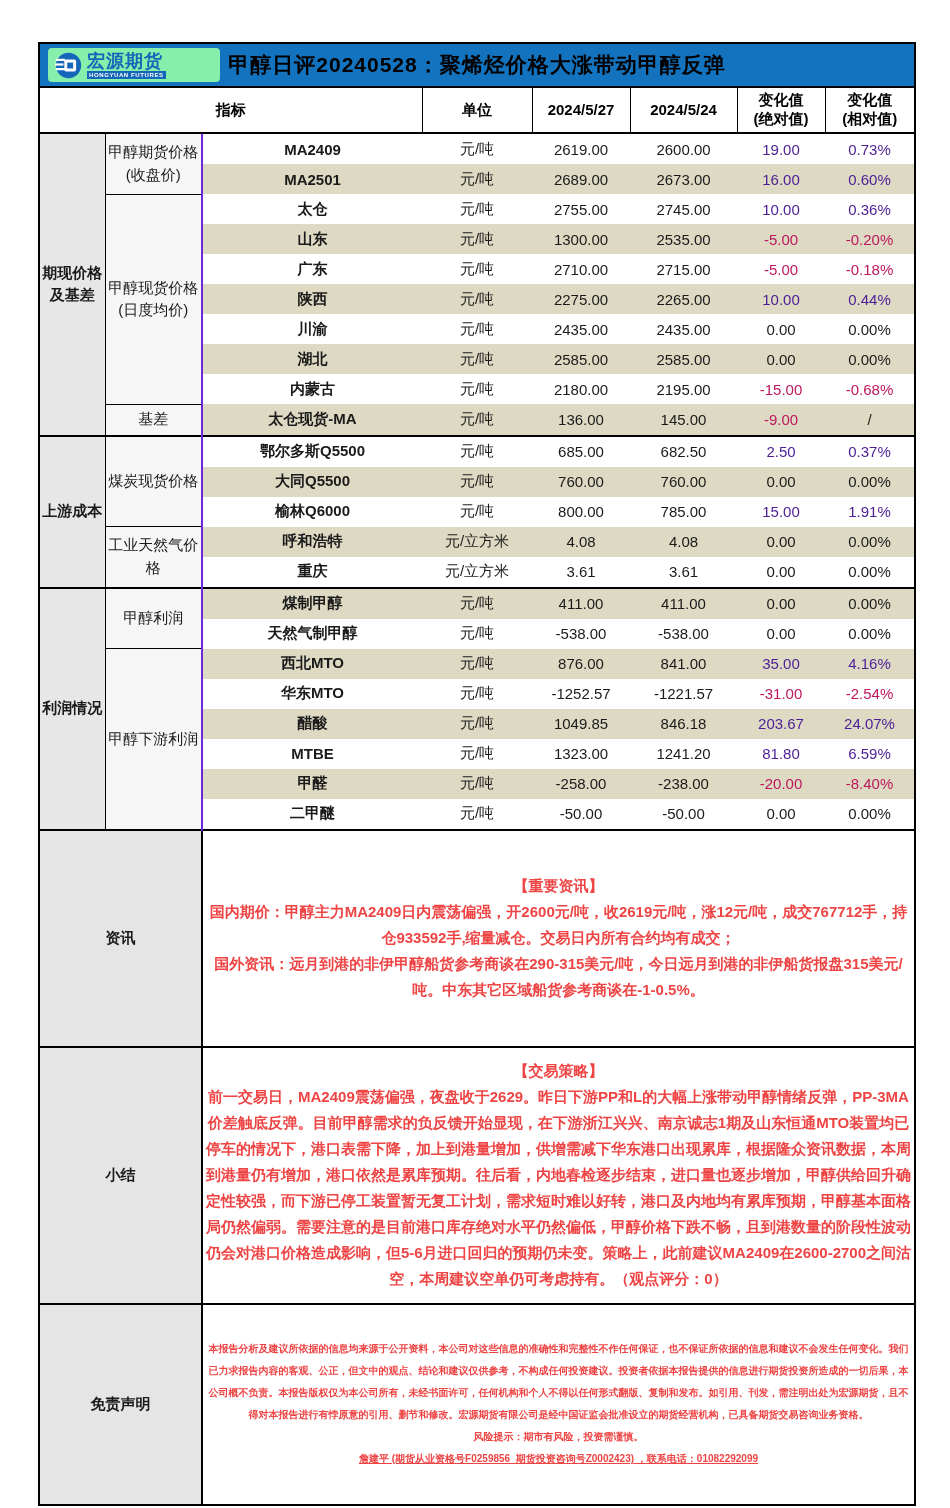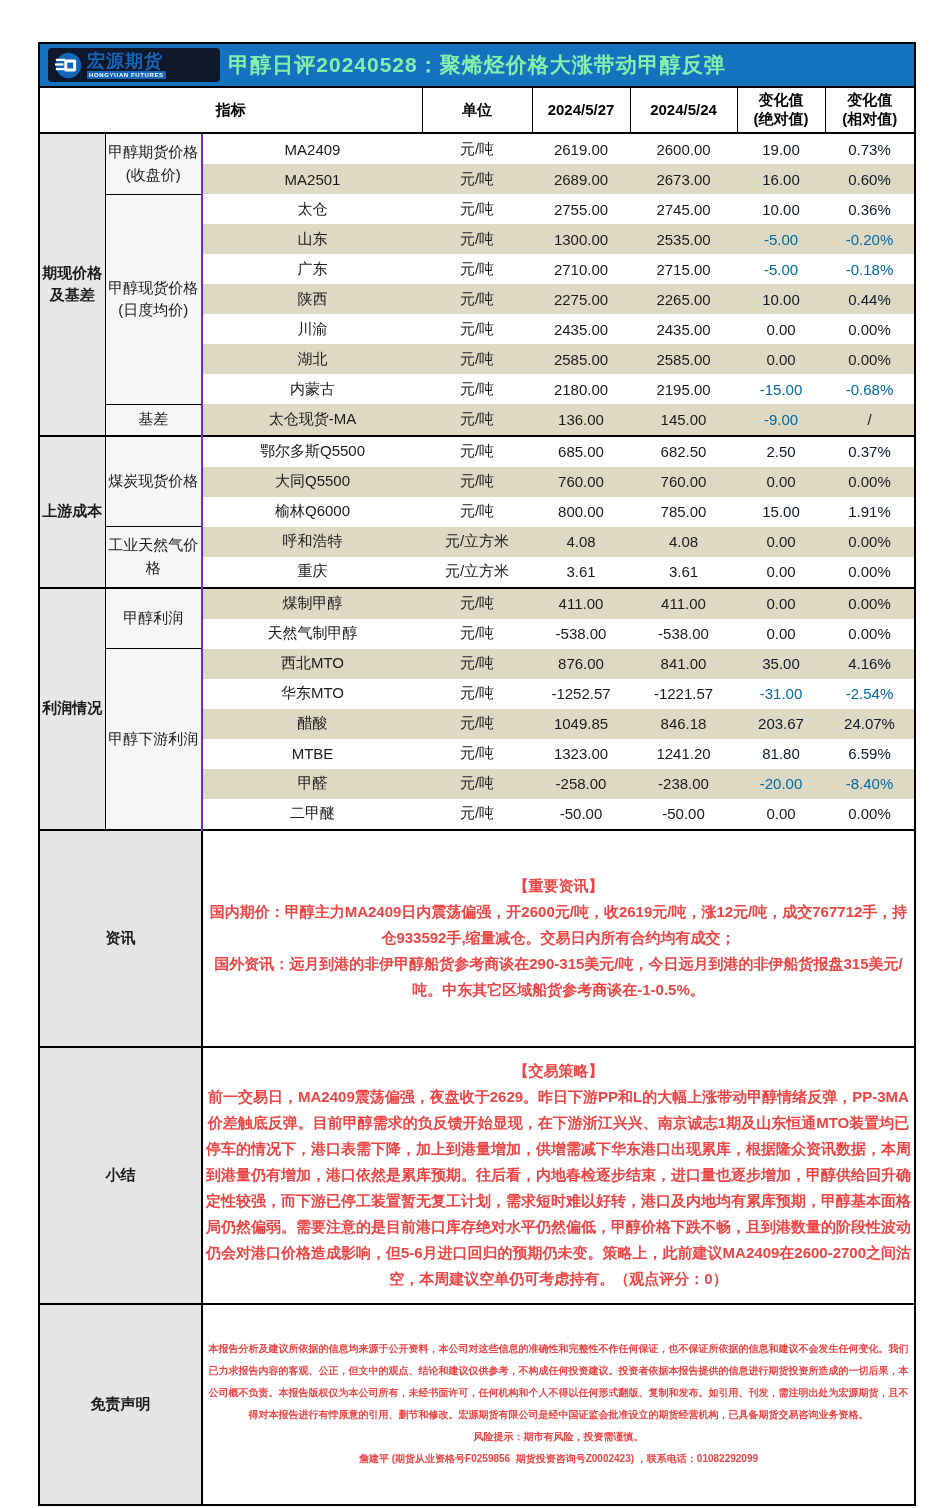--- a/index.html
+++ b/index.html
@@ -4,52 +4,52 @@
 <style>
   html,body{margin:0;padding:0;}
   body{
     width:950px;height:1508px;background:#ffffff;position:relative;
     font-family:"Liberation Sans","DejaVu Sans",sans-serif;color:#1a1a1a;
     -webkit-font-smoothing:antialiased;
   }
   .report{position:absolute;left:38px;top:42px;width:874px;border:2px solid #000;background:#fff;}
   
   .titlebar{height:42px;background:#1373BE;position:relative;display:flex;align-items:center;justify-content:center;border-bottom:2px solid #000;}
-  .titlebar .title{color:#86efac;font-size:21px;font-weight:bold;letter-spacing:1px;}
-  .logo{position:absolute;left:8px;top:4px;width:172px;height:34px;background:#0f172a;border-radius:4px;
+  .titlebar .title{color:#000000;font-size:21px;font-weight:bold;letter-spacing:1px;}
+  .logo{position:absolute;left:8px;top:4px;width:172px;height:34px;background:#86efac;border-radius:4px;
         display:flex;align-items:center;gap:5px;padding:0 7px;box-sizing:border-box;}
   .logo-icon{width:27px;height:27px;flex:0 0 auto;}
   .brand{display:flex;flex-direction:column;line-height:1;}
   .brand-cn{font-size:18px;font-weight:bold;color:#1565B8;letter-spacing:1px;white-space:nowrap;}
   .brand-en{font-size:6px;font-weight:bold;color:#fff;background:#1565B8;padding:1px 2px;margin-top:1px;
             letter-spacing:.6px;text-align:center;white-space:nowrap;}
   
   table.main{width:874px;border-collapse:collapse;table-layout:fixed;font-size:15px;}
   table.main th,table.main td{padding:0 2px;text-align:center;vertical-align:middle;overflow:hidden;}
   thead th{height:44px;font-weight:bold;font-size:15px;color:#000;background:#fff;
            border-right:1.5px solid #000;border-bottom:2px solid #000;white-space:pre-line;line-height:1.25;}
   thead th:last-child{border-right:none;}
   tbody.data td{height:30px;}
   tr.alt td.c{background:#DDD9C3;}
   td.c{color:#1a1a1a;}
-  td.name-cell{font-weight:normal;}
-  td.pos{color:#0f172a;}
-  td.neg{color:#0369a1;}
+  td.name-cell{font-weight:bold;}
+  td.pos{color:#4c1d95;}
+  td.neg{color:#be185d;}
   td.group-cell{background:#E7E7E7;font-weight:bold;border-right:1.5px solid #000;white-space:pre-line;line-height:1.5;}
   td.sub-cell{background:#F6F6F6;font-weight:normal;border-right:2px solid #6d28d9;border-top:1.5px solid #000;white-space:pre-line;line-height:1.5;padding:0 3px;}
   tr.sec-top td{border-top:2px solid #000;}
   
   td.seclabel{background:#e5e5e5;font-weight:bold;font-size:15px;border-right:2px solid #000;border-top:2px solid #000;text-align:center;}
   td.seccontent{border-top:2px solid #000;text-align:left;vertical-align:middle;padding:8px 11px;
                 font-weight:bold;font-size:15px;line-height:26px;white-space:pre-wrap;color:#ef4444;}
   tr.row-info{height:217px;}
   tr.row-summary{height:257px;}
   tr.row-disclaimer{height:200px;}
   tr.row-disclaimer td.seccontent{font-size:10px;line-height:22px;vertical-align:middle;}
-  .contact-line{}
+  .contact-line{text-decoration:underline;}
 </style>
 </head>
 <body>
 
 <div class="report">
 
   <div class="titlebar">
     <div class="logo">
       <svg class="logo-icon" viewBox="0 0 32 32">
         <circle cx="16" cy="16" r="15" fill="#1565B8"></circle>

